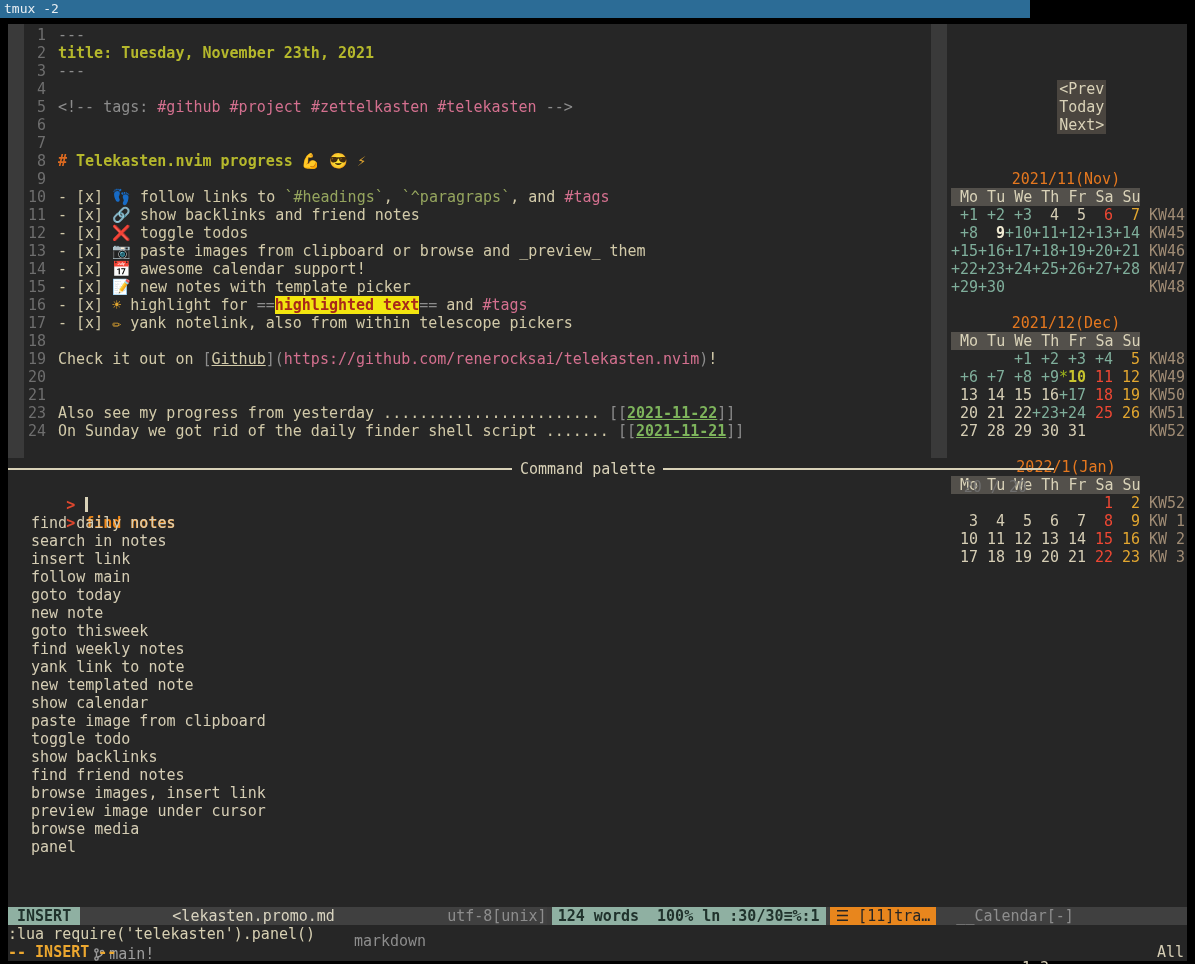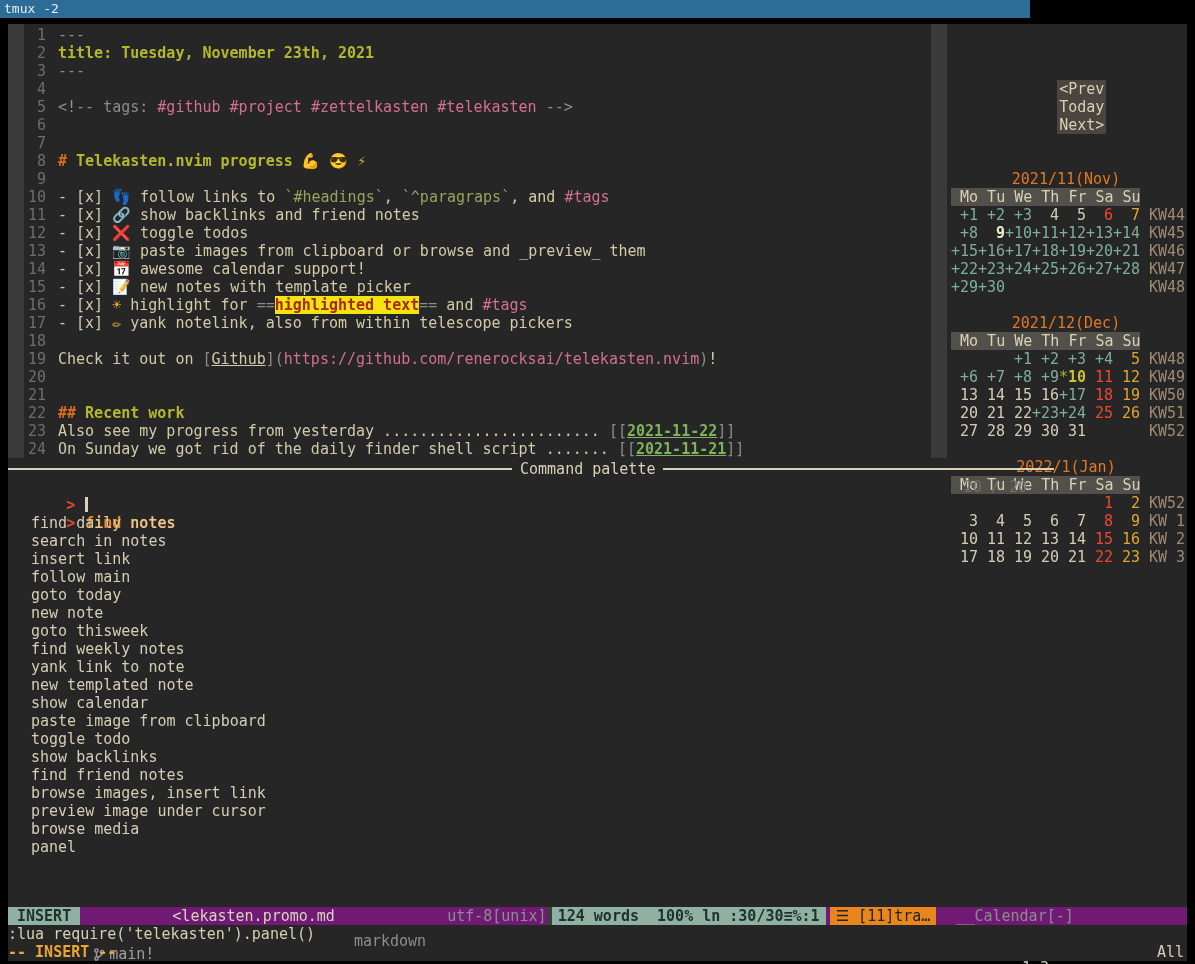--- a/index.html
+++ b/index.html
@@ -49,21 +49,21 @@
   .bline.l { width:504px; } .bline.r { flex:1; }
   .pal-border .btitle { color:#d9d2b8; padding:0 8px; }
   .pal-row { height:18px; padding-left:4px; white-space:pre; position:relative; }
   .pal-sign { display:inline-block; width:9px; margin-right:10px; color:#e0472e; font-weight:bold; }
   .pal-sel { color:#f08818; font-weight:bold; }
   .pal-item-label { color:#d5cdb4; }
   .cursor { display:inline-block; width:3px; height:15px; background:#d9d2b8; vertical-align:-2px; }
   #pal-counter { position:absolute; right:27px; top:0; color:#6e6e6e; }
   
   #statusline { position:absolute; left:0; top:883px; width:1179px; height:18px;
-    background:#701a75; display:flex; align-items:stretch; white-space:pre; }
+    background:#404040; display:flex; align-items:stretch; white-space:pre; }
   .sl-seg { line-height:18px; }
   #sl-mode { background:#8fb0a2; color:#20322c; font-weight:bold; padding:0 9px; margin-right:6px; }
   #sl-branch { background:#3d3d3d; color:#9d9d9d; padding:0 8px; display:flex; align-items:center; gap:5px;margin-top:47px; }
   #sl-file { color:#d8d3bf; margin-left:10px; }
   #sl-ft, #sl-enc { color:#8d8d8d; }
   #sl-ft { margin-left:19px;margin-top:25px; } #sl-enc { margin-left:21px; }
   #sl-spacer { flex:1; }
   #sl-sep { width:6px; background:#3d3d3d; }
   #sl-words { background:#8fb0a2; color:#20322c; padding:0 6px; }
   #sl-words b { font-weight:bold; }
@@ -101,21 +101,20 @@
       <div class="line"><span class="lnum">12</span><span class="ltext"><span class="seg fg">- [x] </span><span class="seg em">❌</span><span class="seg fg"> toggle todos</span></span></div>
       <div class="line"><span class="lnum">13</span><span class="ltext"><span class="seg fg">- [x] </span><span class="seg em">📷</span><span class="seg fg"> paste images from clipboard or browse and _preview_ them</span></span></div>
       <div class="line"><span class="lnum">14</span><span class="ltext"><span class="seg fg">- [x] </span><span class="seg em">📅</span><span class="seg fg"> awesome calendar support!</span></span></div>
       <div class="line"><span class="lnum">15</span><span class="ltext"><span class="seg fg">- [x] </span><span class="seg em">📝</span><span class="seg fg"> new notes with template picker</span></span></div>
       <div class="line"><span class="lnum">16</span><span class="ltext"><span class="seg fg">- [x] </span><span class="seg em">☀</span><span class="seg fg"> highlight for </span><span class="seg cm">==</span><span class="seg hl">highlighted text</span><span class="seg cm">==</span><span class="seg fg"> and </span><span class="seg tag">#tags</span></span></div>
       <div class="line"><span class="lnum">17</span><span class="ltext"><span class="seg fg">- [x] </span><span class="seg em">✏</span><span class="seg fg"> yank notelink, also from within telescope pickers</span></span></div>
       <div class="line"><span class="lnum">18</span><span class="ltext"></span></div>
       <div class="line"><span class="lnum">19</span><span class="ltext"><span class="seg fg">Check it out on </span><span class="seg cm">[</span><span class="seg lnk">Github</span><span class="seg cm">](</span><span class="seg url">https://github.com/renerocksai/telekasten.nvim</span><span class="seg cm">)</span><span class="seg fg">!</span></span></div>
       <div class="line"><span class="lnum">20</span><span class="ltext"></span></div>
       <div class="line"><span class="lnum">21</span><span class="ltext"></span></div>
-      <div class="line"><span class="lnum">22</span><span class="ltext"><span class="seg hash">## </span><span class="seg ttl">Recent work</span></span></div>
       <div class="line"><span class="lnum">23</span><span class="ltext"><span class="seg fg">Also see my progress from yesterday ........................ </span><span class="seg cm">[[</span><span class="seg wl">2021-11-22</span><span class="seg cm">]]</span></span></div>
       <div class="line"><span class="lnum">24</span><span class="ltext"><span class="seg fg">On Sunday we got rid of the daily finder shell script ....... </span><span class="seg cm">[[</span><span class="seg wl">2021-11-21</span><span class="seg cm">]]</span></span></div>
     </div>
 
   <div id="calendar">
     <div id="cal-nav" class="cal-row">
       <span class="cal-btn">&lt;Prev</span>
       <span class="cal-btn">Today</span>
       <span class="cal-btn">Next&gt;</span>
     </div>

